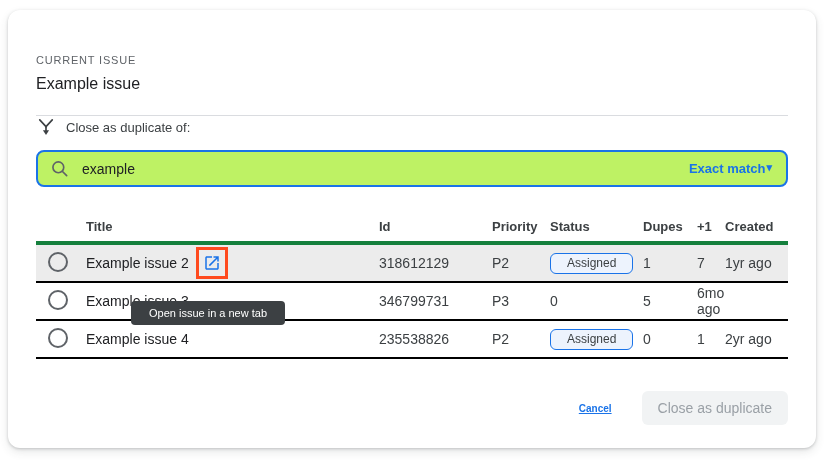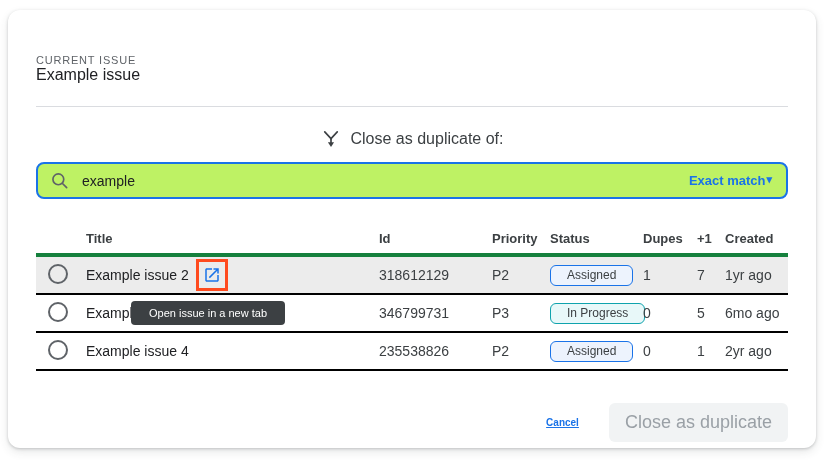--- a/index.html
+++ b/index.html
@@ -20,37 +20,36 @@
     box-shadow: 0 1px 3px rgba(60,64,67,.25), 0 4px 10px rgba(60,64,67,.12);
     padding: 0 28px;
   }
   .current-issue-label {
     margin-top: 44px;
     font-size: 11px;
     letter-spacing: .8px;
     color: #5f6368;
   }
   .current-issue-title {
+    margin-top: 9px;
     font-size: 16px;
     color: #202124;
   }
   .divider {
     margin-top: 22px;
     border-top: 1px solid #dadce0;
     height: 0;
   }
   .section-heading {
-    margin-top: 21px;
     display: flex;
     align-items: center;
     gap: 10px;
-    font-size: 16px;
+    font-size: 13px;
     color: #3c4043;
     height: 22px;
-    justify-content: center;
   }
   .searchbox {
     margin-top: 12px;
     height: 37px;
     border: 2px solid #1a73e8;
     border-radius: 8px;
     background: #bef264;
     display: flex;
     align-items: center;
     padding: 0 14px 0 12px;
@@ -149,21 +148,21 @@
     font-weight: bold;
     font-family: "Liberation Sans", sans-serif;
     cursor: pointer;
     padding: 6px 4px;
     text-decoration: underline;
   }
   .confirm-btn {
     border: none;
     background: #f1f3f4;
     color: #9aa0a6;
-    font-size: 18px;
+    font-size: 14px;
     font-family: "Liberation Sans", sans-serif;
     padding: 9px 16px;
     border-radius: 6px;
     cursor: default;
   }
 </style>
 </head>
 <body>
 
 <div class="card">
@@ -226,21 +225,20 @@
       <span>1yr ago</span>
     </div>
 
     <div class="trow">
       <span><span class="radio"></span></span>
       <span class="cell-title">
         <span>Example issue 3</span>
       </span>
       <span>346799731</span>
       <span>P3</span>
-      <span><span class="badge in-progress">In Progress</span></span>
       <span>0</span>
       <span>5</span>
       <span>6mo ago</span>
     </div>
 
     <div class="trow">
       <span><span class="radio"></span></span>
       <span class="cell-title">
         <span>Example issue 4</span>
       </span>

